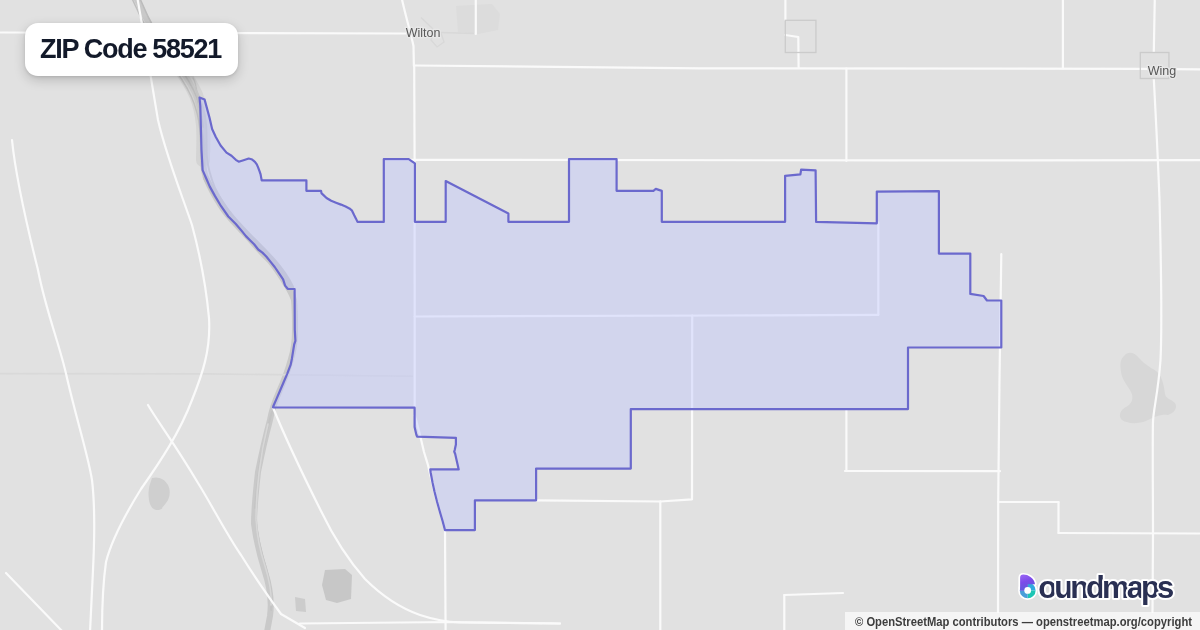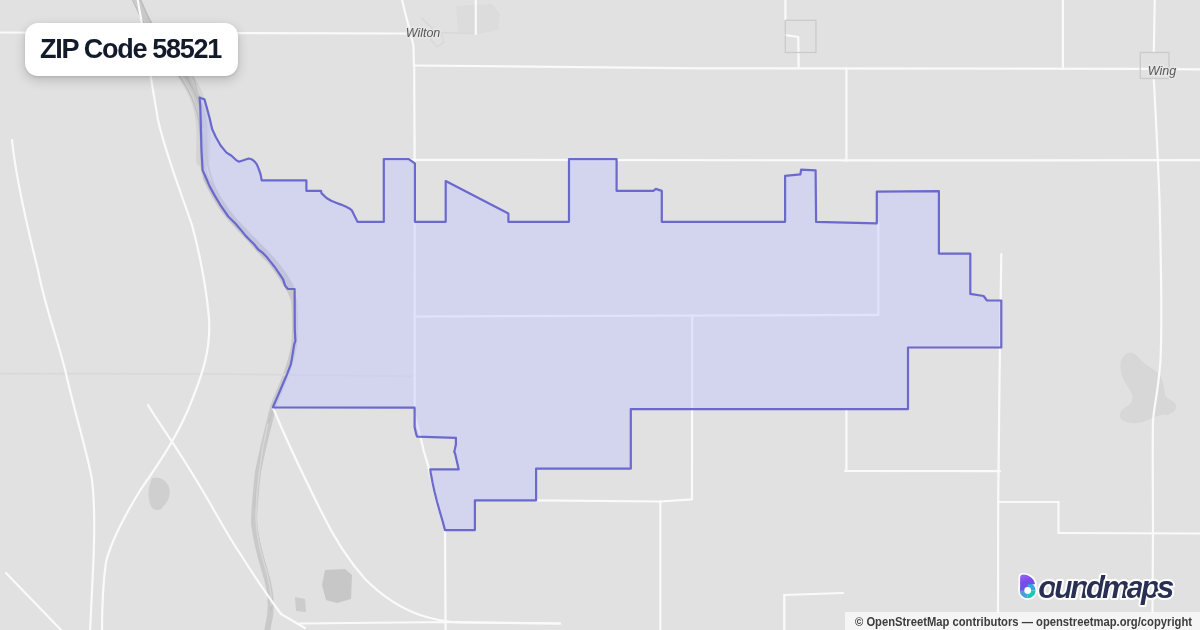--- a/index.html
+++ b/index.html
@@ -1,17 +1,17 @@
 <!DOCTYPE html>
 <html><head>
 <meta charset="utf-8">
 <style>
   html,body{margin:0;padding:0;}
   body{width:1200px;height:630px;overflow:hidden;font-family:"Liberation Sans",sans-serif;position:relative;background:#e1e1e1;}
-  .stage{position:absolute;left:0;top:0;width:1200px;height:544px;font-style:italic;}
+  .stage{position:absolute;left:0;top:0;width:1200px;height:544px;}
   svg{display:block;}
   .badge{position:absolute;left:25px;top:23px;height:53px;background:#ffffff;border-radius:13px;
     box-shadow:0 4px 12px rgba(0,0,0,0.18), 0 1px 3px rgba(0,0,0,0.1);
     display:flex;align-items:center;padding:0 17px 0 15px;}
   .badge span{font-size:27px;font-weight:bold;color:#131a2a;letter-spacing:-1.3px;white-space:nowrap;}
   .attrib{position:absolute;right:0;bottom:0;height:18px;width:355px;background:rgba(255,255,255,0.68);font-weight:bold;}
 </style>
 </head>
 <body>
 <div class="stage">

